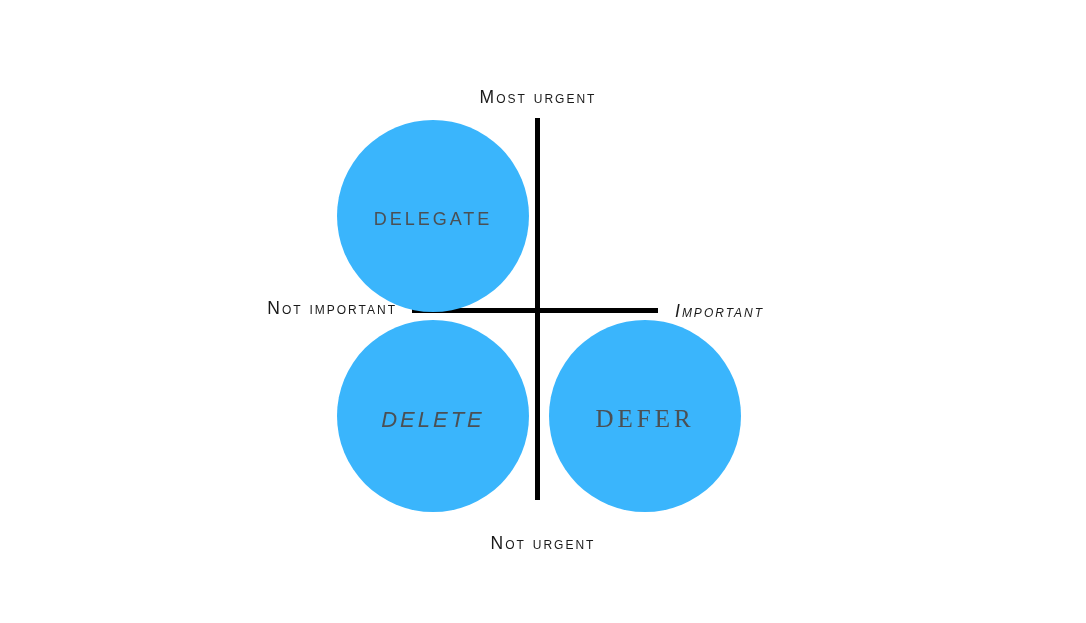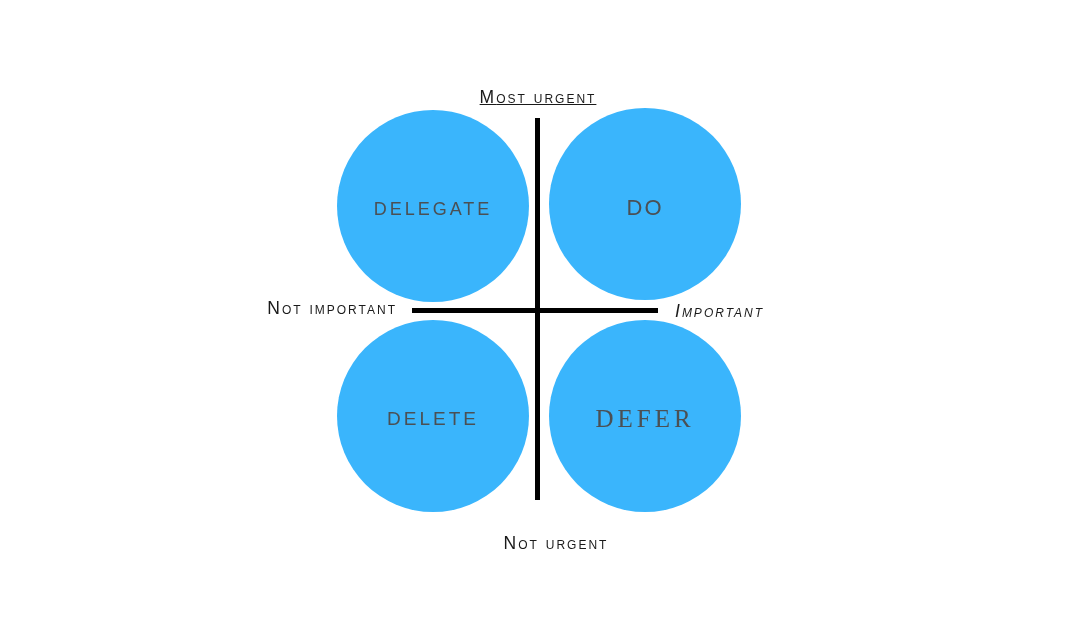--- a/index.html
+++ b/index.html
@@ -37,49 +37,49 @@
     position: absolute;
     font-variant: small-caps;
     text-transform: lowercase;
     color: var(--axis-label, #1a1a1a);
     font-size: 17.5px;
     letter-spacing: 2px;
     white-space: nowrap;
     line-height: 22px;
   }
   .axis-label::first-letter { text-transform: uppercase; }
-  .axis-label.top    { left: 538px; top: 86px;  transform: translateX(-50%); text-decoration: underline; }
-  .axis-label.bottom { left: 543px; top: 532px; transform: translateX(-50%); margin-left: 13px; }
+  .axis-label.top    { left: 538px; top: 86px;  transform: translateX(-50%); }
+  .axis-label.bottom { left: 543px; top: 532px; transform: translateX(-50%); }
   .axis-label.left   { right: 689px; top: 297px; text-align: left; }
   .axis-label.right  { left: 675px;  top: 300px; font-style: italic; }
   
   .circle {
     position: absolute;
     width: 192px;
     height: 192px;
     border-radius: 50%;
     background: var(--circle-fill, #3ab5fc);
     display: flex;
     align-items: center;
     justify-content: center;
   }
-  .circle.top-left     { left: 337px; top: 110px; }
+  .circle.top-left     { left: 337px; top: 120px; }
   .circle.top-right    { left: 549px; top: 108px; }
   .circle.bottom-left  { left: 337px; top: 320px; }
   .circle.bottom-right { left: 549px; top: 320px; }
   .circle-label {
     font-variant: small-caps;
     text-transform: lowercase;
     color: var(--circle-label, #4b5054);
     letter-spacing: 3px;
     white-space: nowrap;
   }
   .circle.top-left  .circle-label    { font-size: 26px; }
   .circle.top-right .circle-label    { font-size: 32px; letter-spacing: 2px; }
-  .circle.bottom-left .circle-label  { font-size: 27px; }
+  .circle.bottom-left .circle-label  { font-size: 32px; font-style: italic; }
   .circle.bottom-right .circle-label {
     font-size: 35px;
     letter-spacing: 4px;
     font-family: "Liberation Serif", serif;
   }
 </style>
 </head>
 <body>
 
 <div class="canvas">
@@ -92,23 +92,20 @@
 
   <span class="axis-label bottom">Not Urgent</span>
 
   <div class="axis-line vertical"></div>
   <div class="axis-line horizontal"></div>
 
   <div class="circle top-left">
     <span class="circle-label">Delegate</span>
   </div>
 
-  <div class="circle top-right">
-    <span class="circle-label">Do</span>
-  </div>
 
   <div class="circle bottom-left">
     <span class="circle-label">Delete</span>
   </div>
 
   <div class="circle bottom-right">
     <span class="circle-label">Defer</span>
   </div>
 
 </div>

